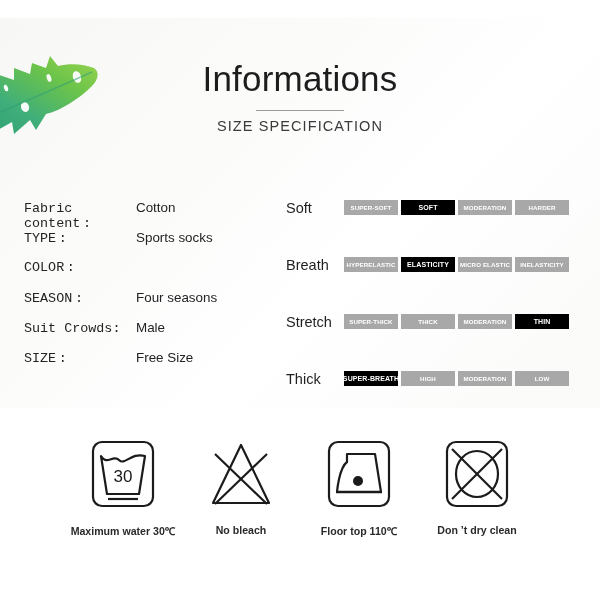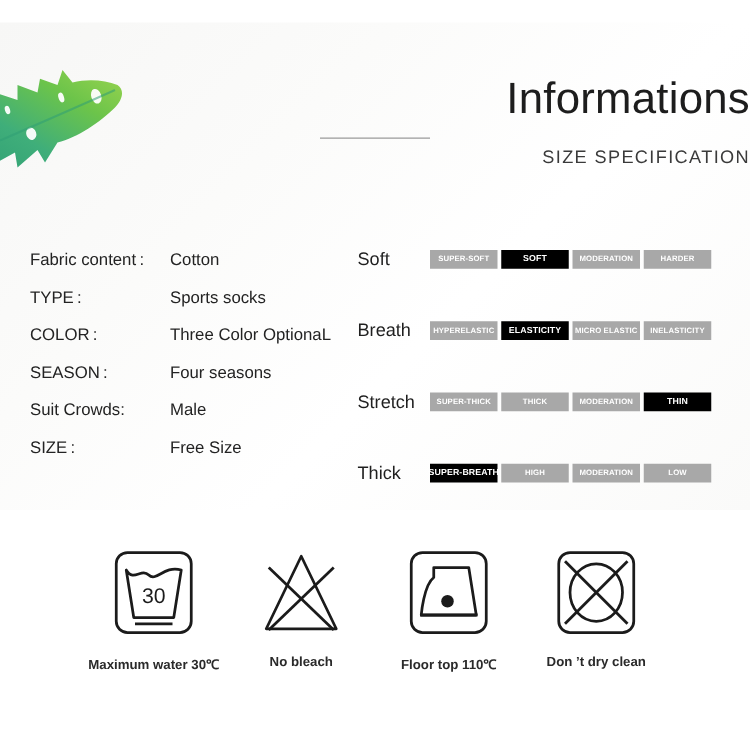--- a/index.html
+++ b/index.html
@@ -35,21 +35,21 @@
     height: 120px;
     pointer-events: none;
   }
 
   
   .title-block {
     position: absolute;
     left: 0;
     top: 42px;
     width: 600px;
-    text-align: right;
+    text-align: center;
   }
   .title-main {
     font-size: 35px;
     font-weight: 400;
     color: #1d1d1d;
     letter-spacing: 0.2px;
     line-height: 1.1;
   }
   .title-rule {
     width: 88px;
@@ -71,21 +71,21 @@
     top: 182px;
     width: 250px;
   }
   .spec-row {
     display: flex;
     align-items: baseline;
     height: 30px;
     font-size: 13.4px;
     color: #232323;
   }
-  .spec-key { width: 112px; flex: none; }
+  .spec-key { width: 112px; flex: none; font-family: Liberation Mono, monospace; }
   .spec-val { flex: 1; }
 
   
   .rating-list {
     position: absolute;
     left: 286px;
     top: 182px;
     width: 300px;
   }
   .rating-row {
@@ -200,21 +200,20 @@
     <div class="spec-row">
       <span class="spec-key">Fabric content :</span>
       <span class="spec-val">Cotton</span>
     </div>
     <div class="spec-row">
       <span class="spec-key">TYPE :</span>
       <span class="spec-val">Sports socks</span>
     </div>
     <div class="spec-row">
       <span class="spec-key">COLOR :</span>
-      <span class="spec-val">Three Color OptionaL</span>
     </div>
     <div class="spec-row">
       <span class="spec-key">SEASON :</span>
       <span class="spec-val">Four seasons</span>
     </div>
     <div class="spec-row">
       <span class="spec-key">Suit Crowds:</span>
       <span class="spec-val">Male</span>
     </div>
     <div class="spec-row">

